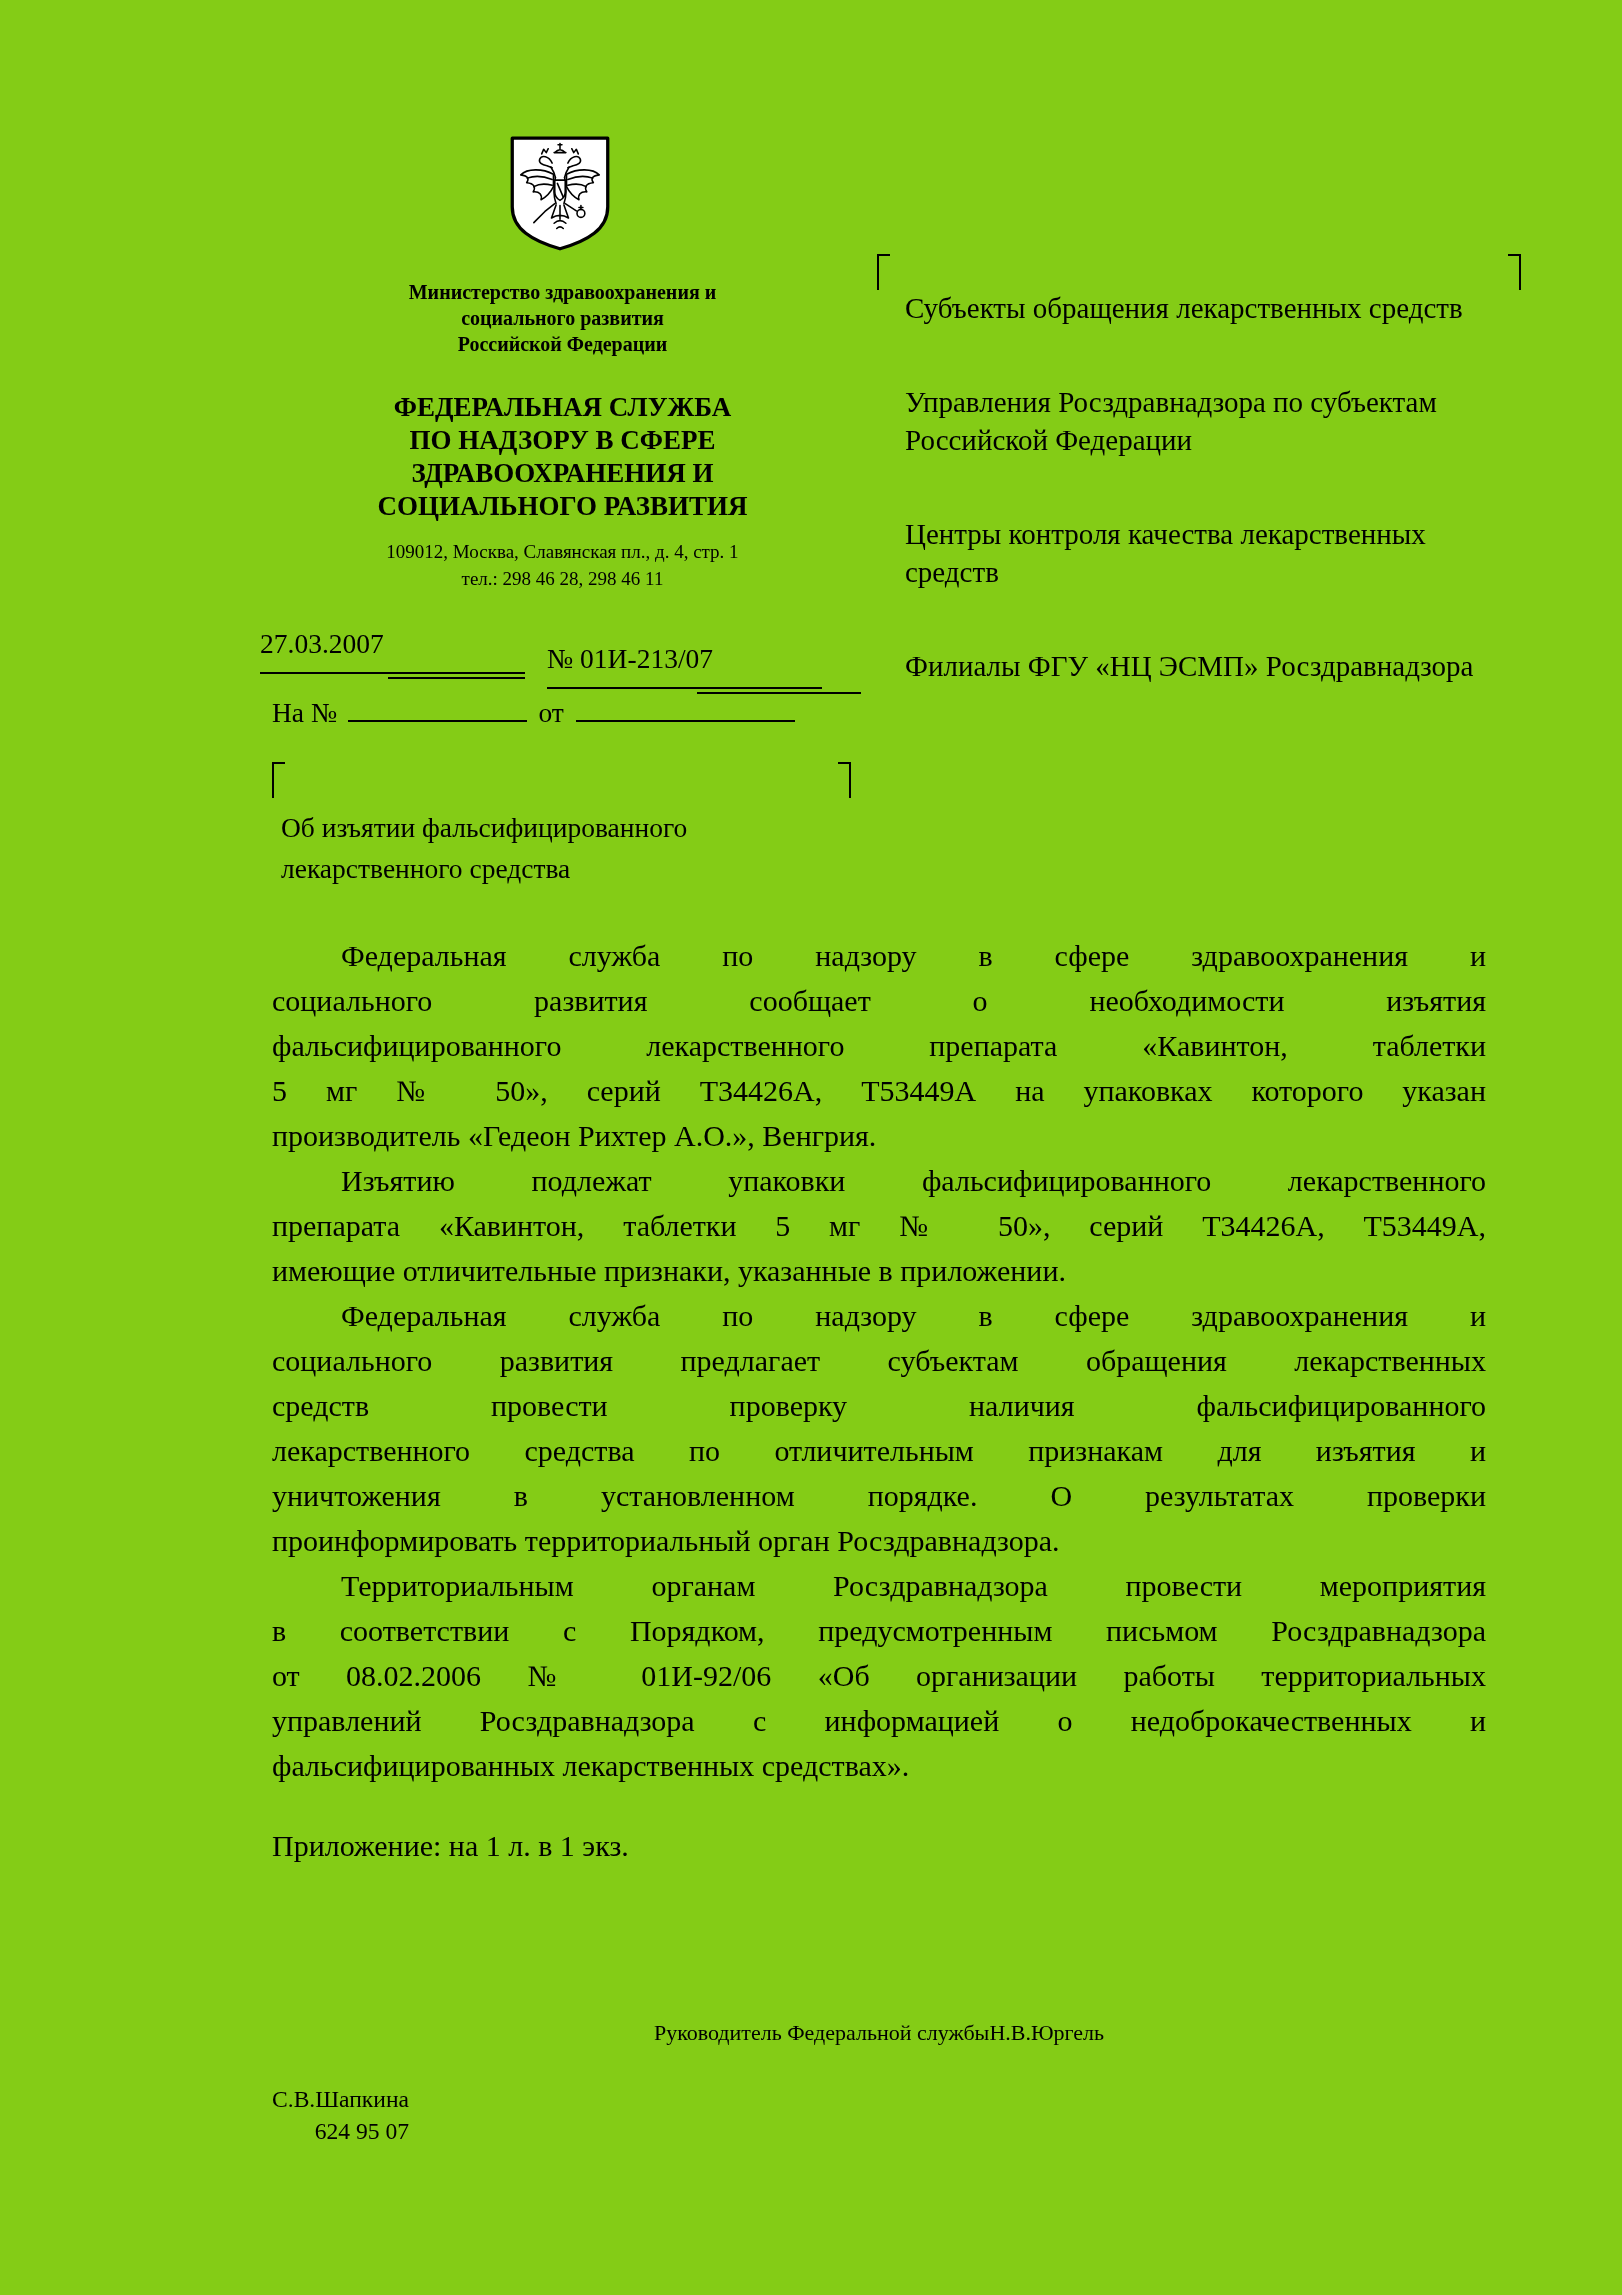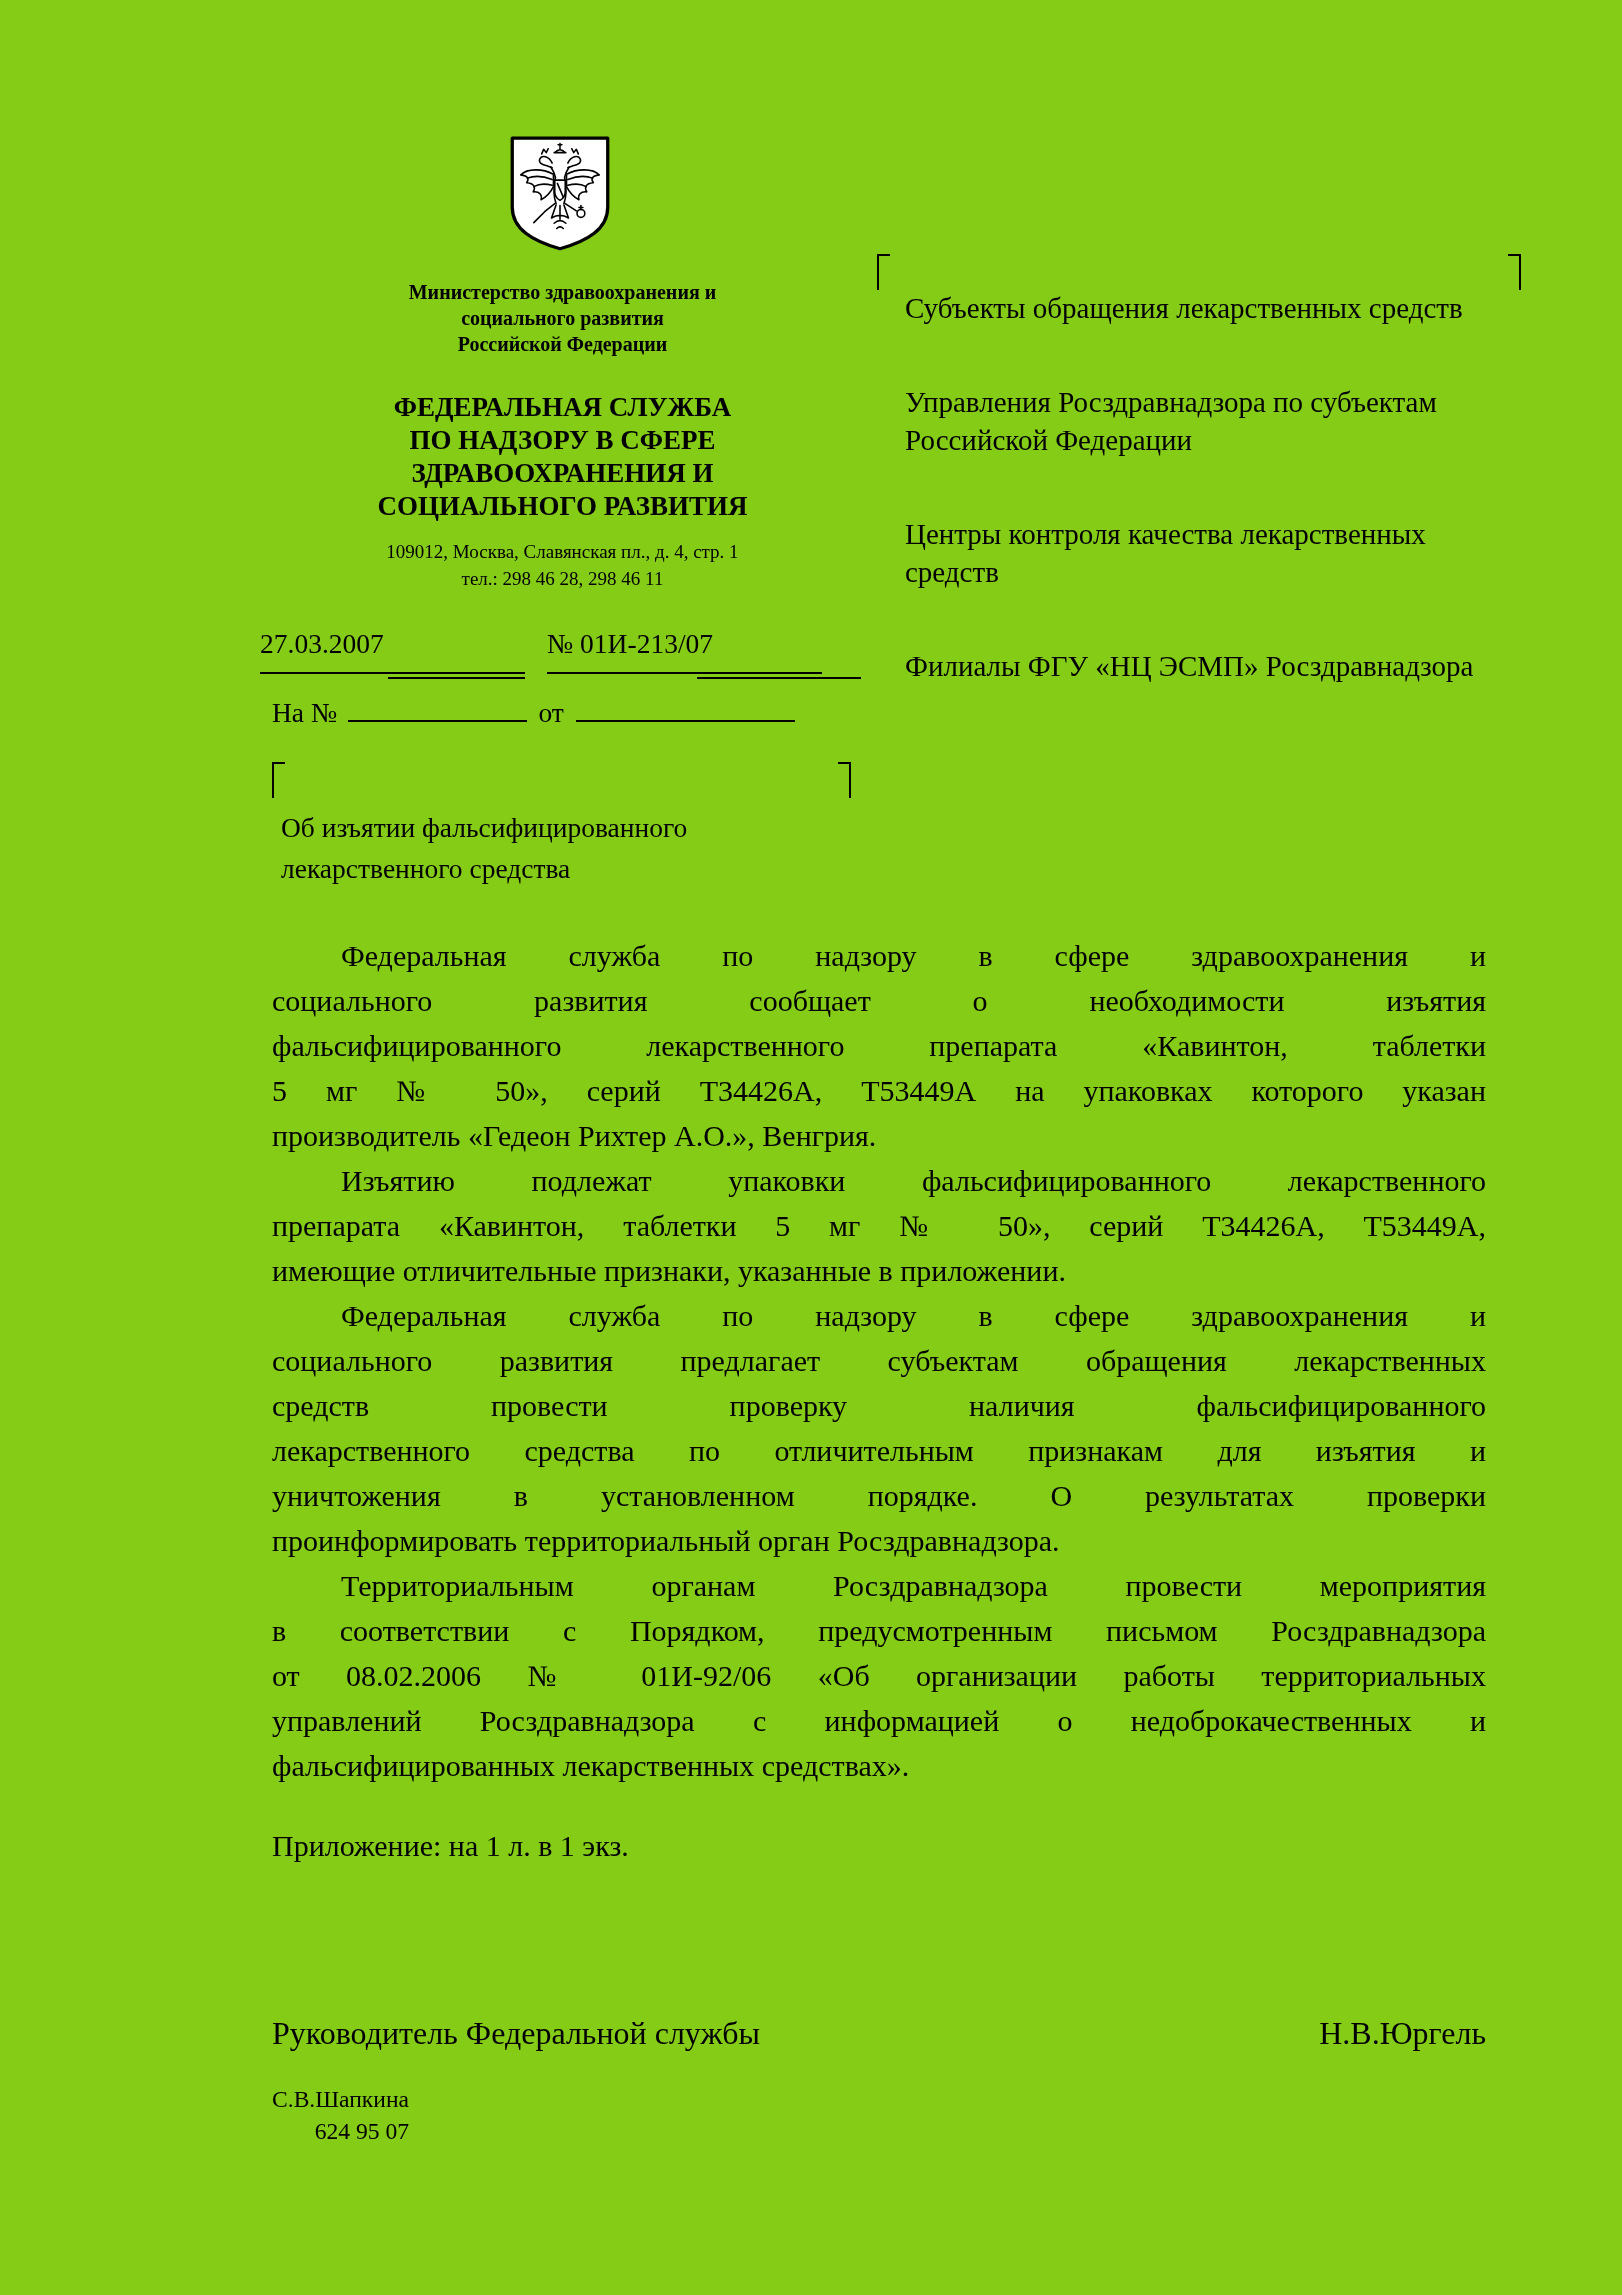--- a/index.html
+++ b/index.html
@@ -58,21 +58,21 @@
   
   .ref-date, .ref-num {
     position: absolute;
     top: 627px;
     font-size: 27.5px;
     line-height: 34px;
     padding-bottom: 10.5px;
     border-bottom: 2.6px solid #000;
   }
   .ref-date { left: 260px; width: 265px; }
-  .ref-num  { left: 547px; width: 275px; }
+  .ref-num  { left: 547px; width: 275px; margin-top: 15px; }
   .ref-date::after, .ref-num::after {
     content: "";
     position: absolute;
     height: 2px;
     background: #000;
     bottom: -7.2px;
   }
   .ref-date::after { right: 0px;  width: 137px; }
   .ref-num::after  { right: -39px; width: 164px; }
 
@@ -151,22 +151,22 @@
     line-height: 39px;
   }
 
   
   .sig-row {
     position: absolute;
     left: 272px;
     top: 2014px;
     width: 1214px;
     display: flex;
-    justify-content: space-between;
-    font-size: 32px;
+    justify-content: center;
+    font-size: 22px;
     line-height: 38px;
   }
   .executor {
     position: absolute;
     left: 272px;
     top: 2083px;
     font-size: 23.6px;
     line-height: 32px;
     text-align: right;
   }

